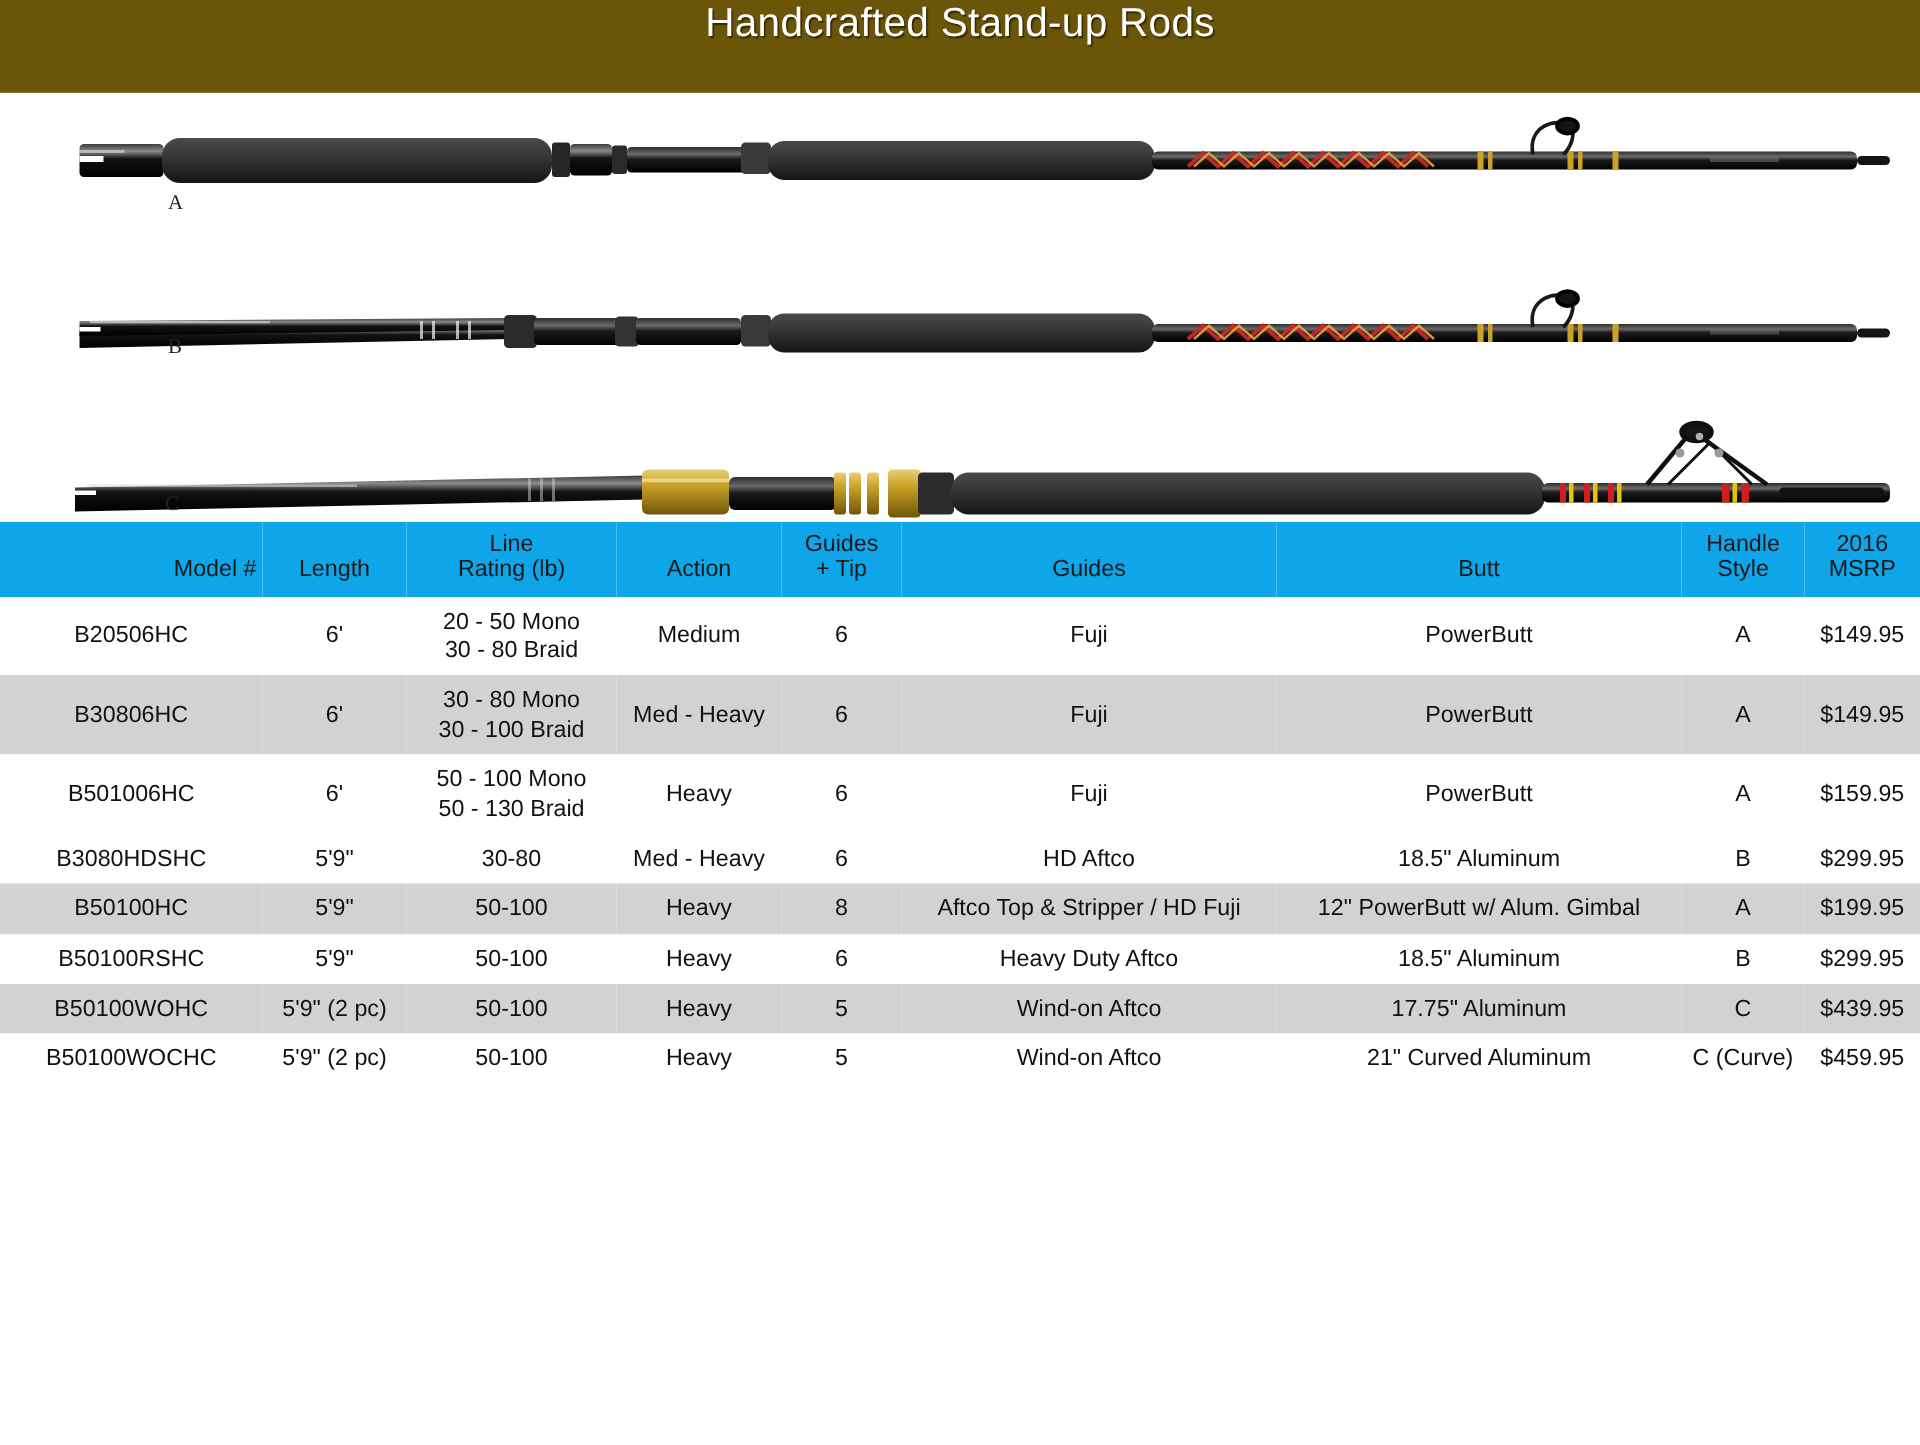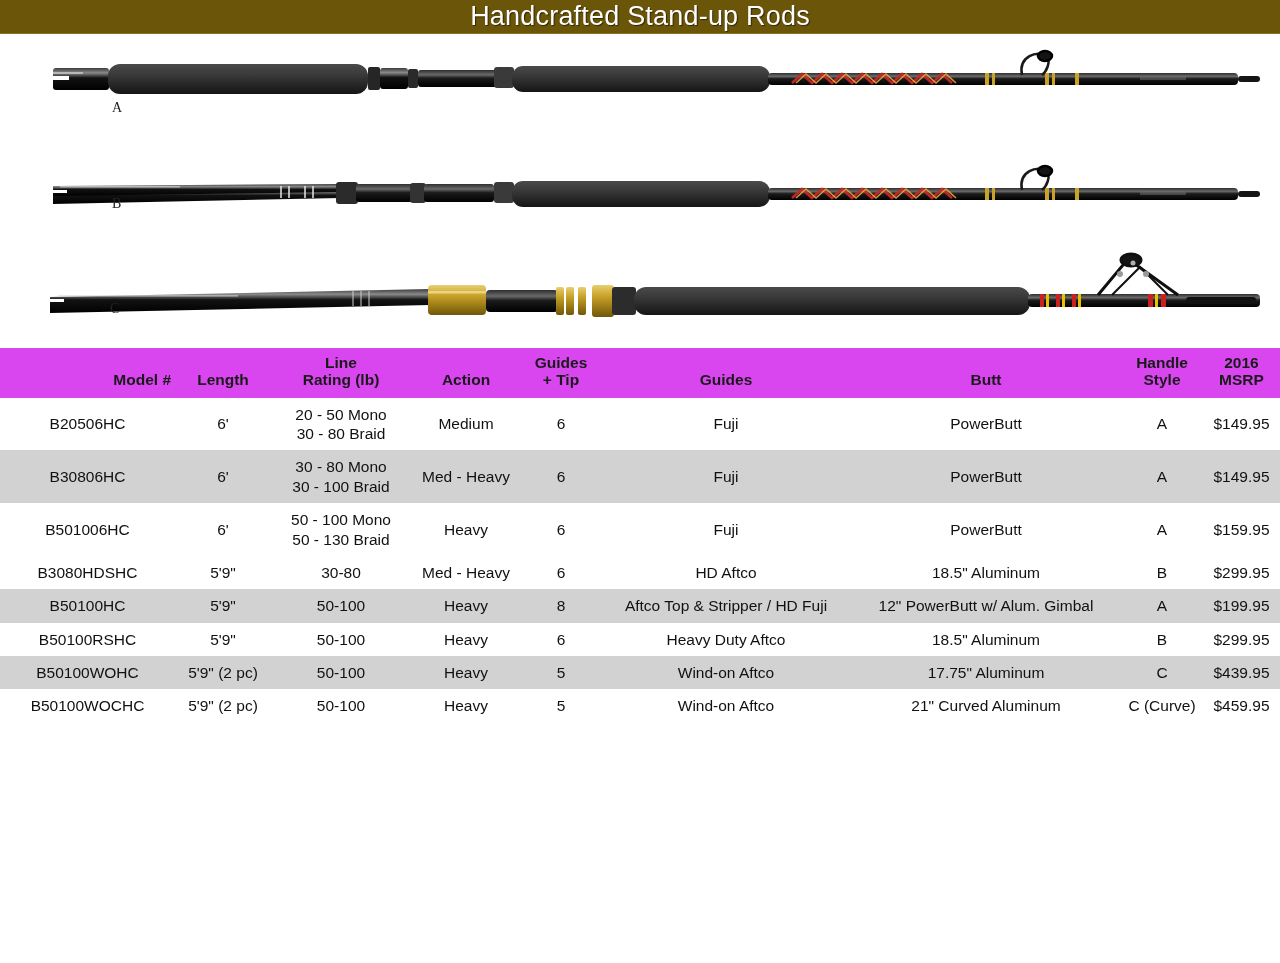--- a/index.html
+++ b/index.html
@@ -13,24 +13,24 @@
     height: 963px;
     font-family: "Liberation Sans", sans-serif;
     color: #1a1a1a;
     overflow: hidden;
     position: relative;
   }
 
   
   .banner {
     width: 1280px;
-    height: 34px;
+    height: 62px;
     background: #6b5508;
     display: flex;
-    align-items: center;
+    align-items: flex-start;
     justify-content: center;
     box-sizing: border-box;
     border-bottom: 1px solid #8a7020;
     position: relative;
   }
   .banner-title {
     color: #ffffff;
     font-size: 27px;
     font-weight: 400;
     letter-spacing: 0.2px;
@@ -69,22 +69,22 @@
     top: 348px;
     left: 0;
   }
   table.spec {
     border-collapse: collapse;
     width: 1280px;
     table-layout: fixed;
     font-size: 15.5px;
   }
   table.spec thead th {
-    background: #d946ef;
-    font-weight: 700;
+    background: #0ea5e9;
+    font-weight: 400;
     font-size: 15.5px;
     vertical-align: bottom;
     padding: 6px 4px 9px 4px;
     line-height: 1.12;
     color: #1a1a1a;
     border: none;
   }
   table.spec thead th .hl { display: block; }
   table.spec tbody td {
     text-align: center;

